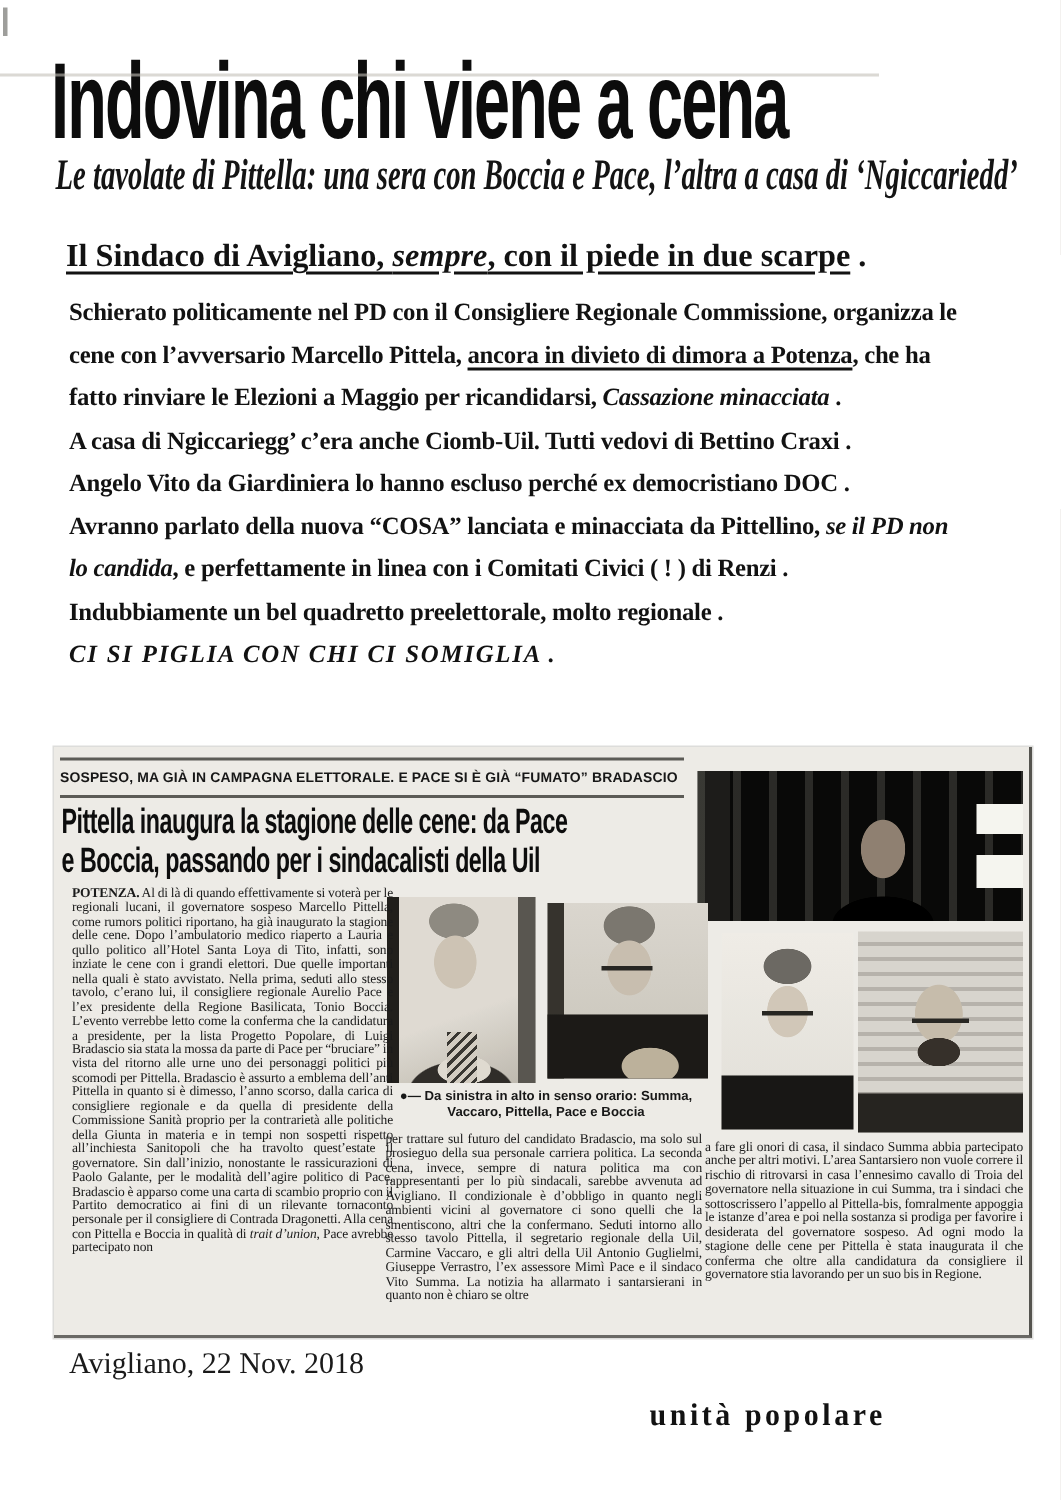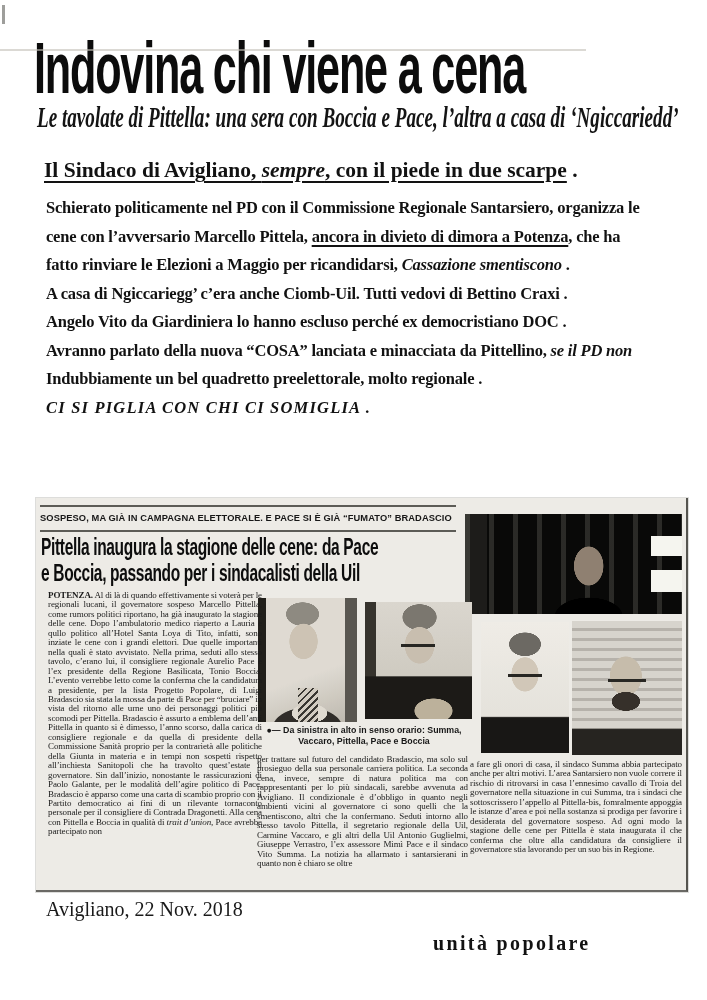--- a/index.html
+++ b/index.html
@@ -103,26 +103,27 @@
   <div class="scan-mark"></div>
   <div class="scan-line"></div>
 
   <h1 class="headline">Indovina chi viene a cena</h1>
   <div class="subtitle">Le tavolate di Pittella: una sera con Boccia e Pace, l’altra a casa di ‘Ngiccariedd’</div>
 
   <div class="lede" id="lede">
       <div><span class="seg-u">Il Sindaco di Avigliano, </span><span class="seg-i seg-u">sempre</span><span class="seg-u">, con il piede in due scarpe</span><span> .</span></div>
     </div>
   <div class="commentary" id="commentary">
-      <div class="c-line"><span>Schierato politicamente nel PD con il Commissione Regionale Santarsiero, organizza le</span></div>
+      <div class="c-line"><span>Schierato politicamente nel PD con il Consigliere Regionale Commissione, organizza le</span></div>
       <div class="c-line"><span>cene con l’avversario Marcello Pittela, </span><span class="seg-u">ancora in divieto di dimora a Potenza</span><span>, che ha</span></div>
-      <div class="c-line"><span>fatto rinviare le Elezioni a Maggio per ricandidarsi, </span><span class="seg-i">Cassazione smentiscono</span><span> .</span></div>
+      <div class="c-line"><span>fatto rinviare le Elezioni a Maggio per ricandidarsi, </span><span class="seg-i">Cassazione minacciata</span><span> .</span></div>
       <div class="c-line"><span>A casa di Ngiccariegg’ c’era anche Ciomb-Uil. Tutti vedovi di Bettino Craxi .</span></div>
       <div class="c-line"><span>Angelo Vito da Giardiniera lo hanno escluso perché ex democristiano DOC .</span></div>
       <div class="c-line"><span>Avranno parlato della nuova “COSA” lanciata e minacciata da Pittellino, </span><span class="seg-i">se il PD non</span></div>
+      <div class="c-line"><span class="seg-i">lo candida</span><span>, e perfettamente in linea con i Comitati Civici ( ! ) di Renzi .</span></div>
       <div class="c-line"><span>Indubbiamente un bel quadretto preelettorale,  molto regionale .</span></div>
       <div class="c-line"><span class="seg-i seg-caps">CI SI PIGLIA CON CHI CI SOMIGLIA .</span></div>
     </div>
 
   <div class="clipping">
     <div class="kicker">SOSPESO, MA GIÀ IN CAMPAGNA ELETTORALE. E PACE SI È GIÀ “FUMATO” BRADASCIO</div>
     <div class="clip-headline">
       <div>Pittella inaugura la stagione delle cene: da Pace</div>
       <div>e Boccia, passando per i sindacalisti della Uil</div>
     </div>

